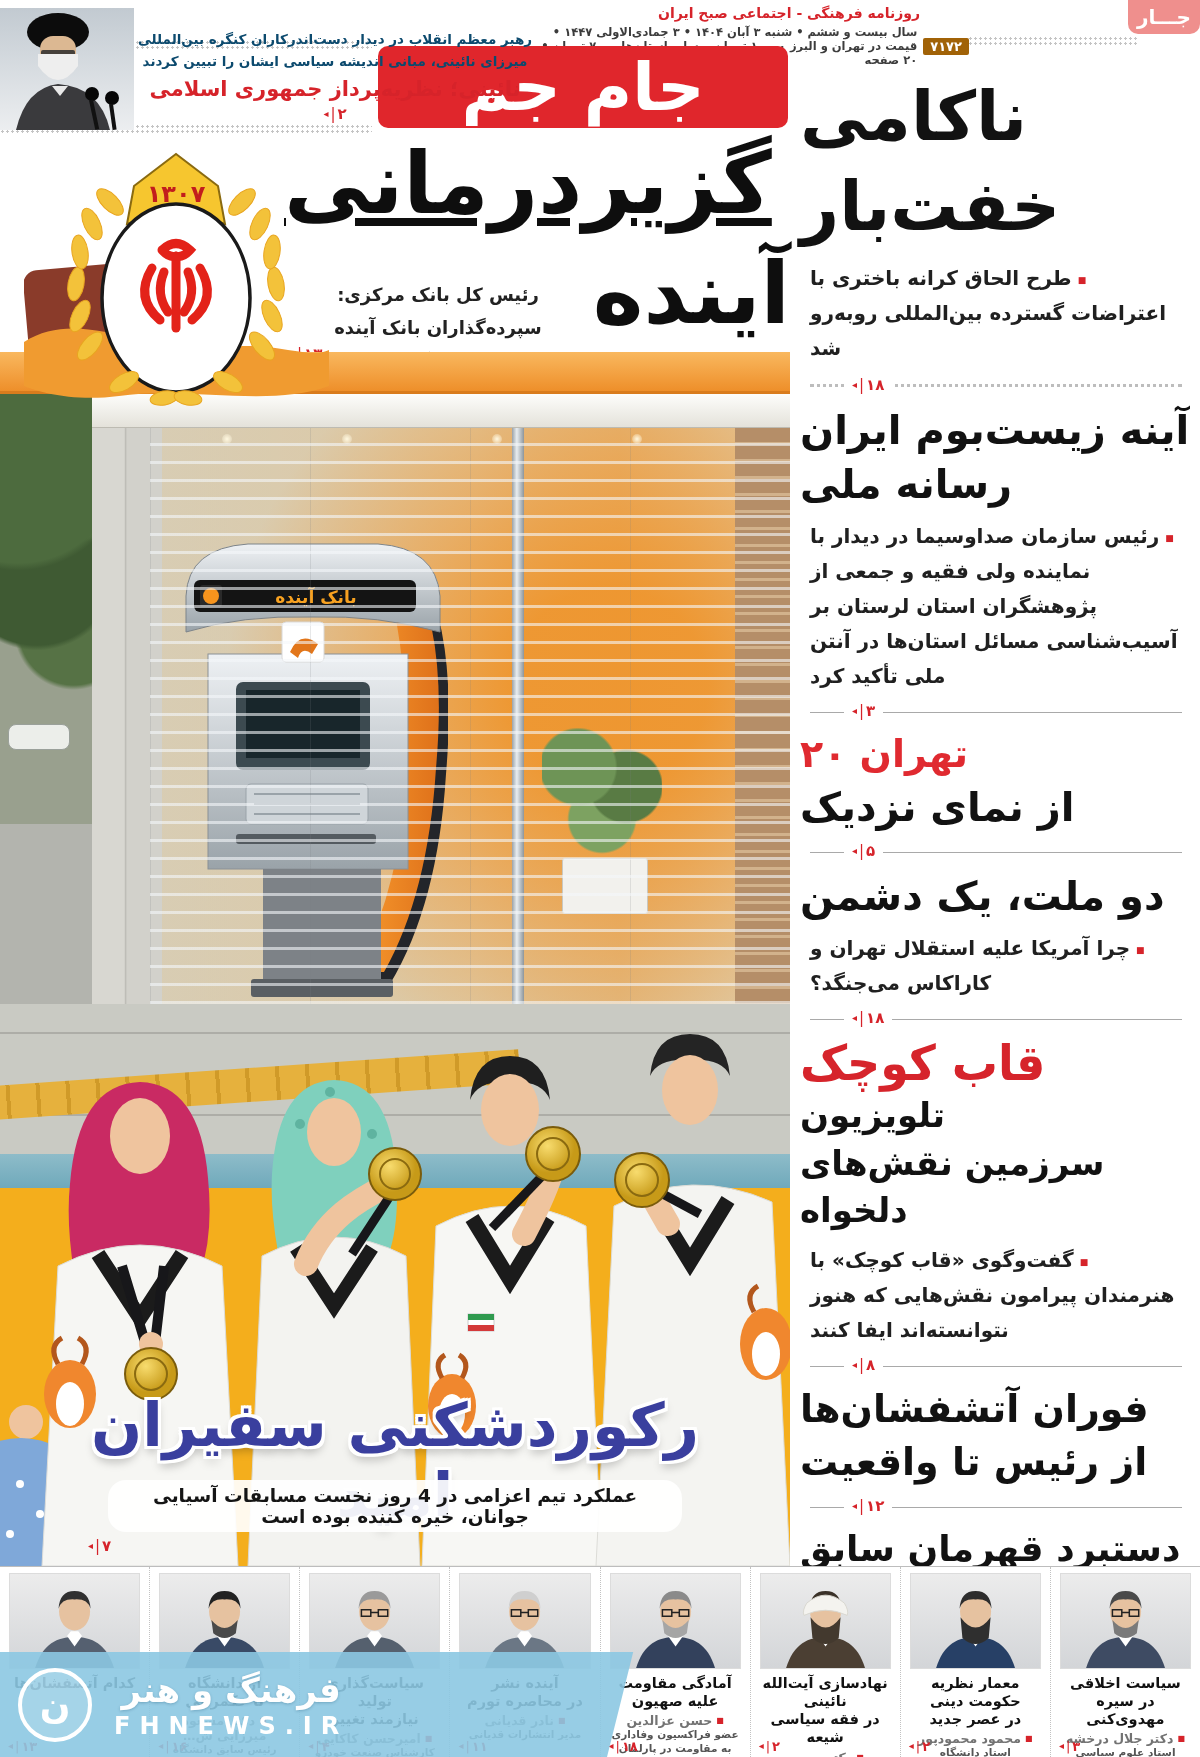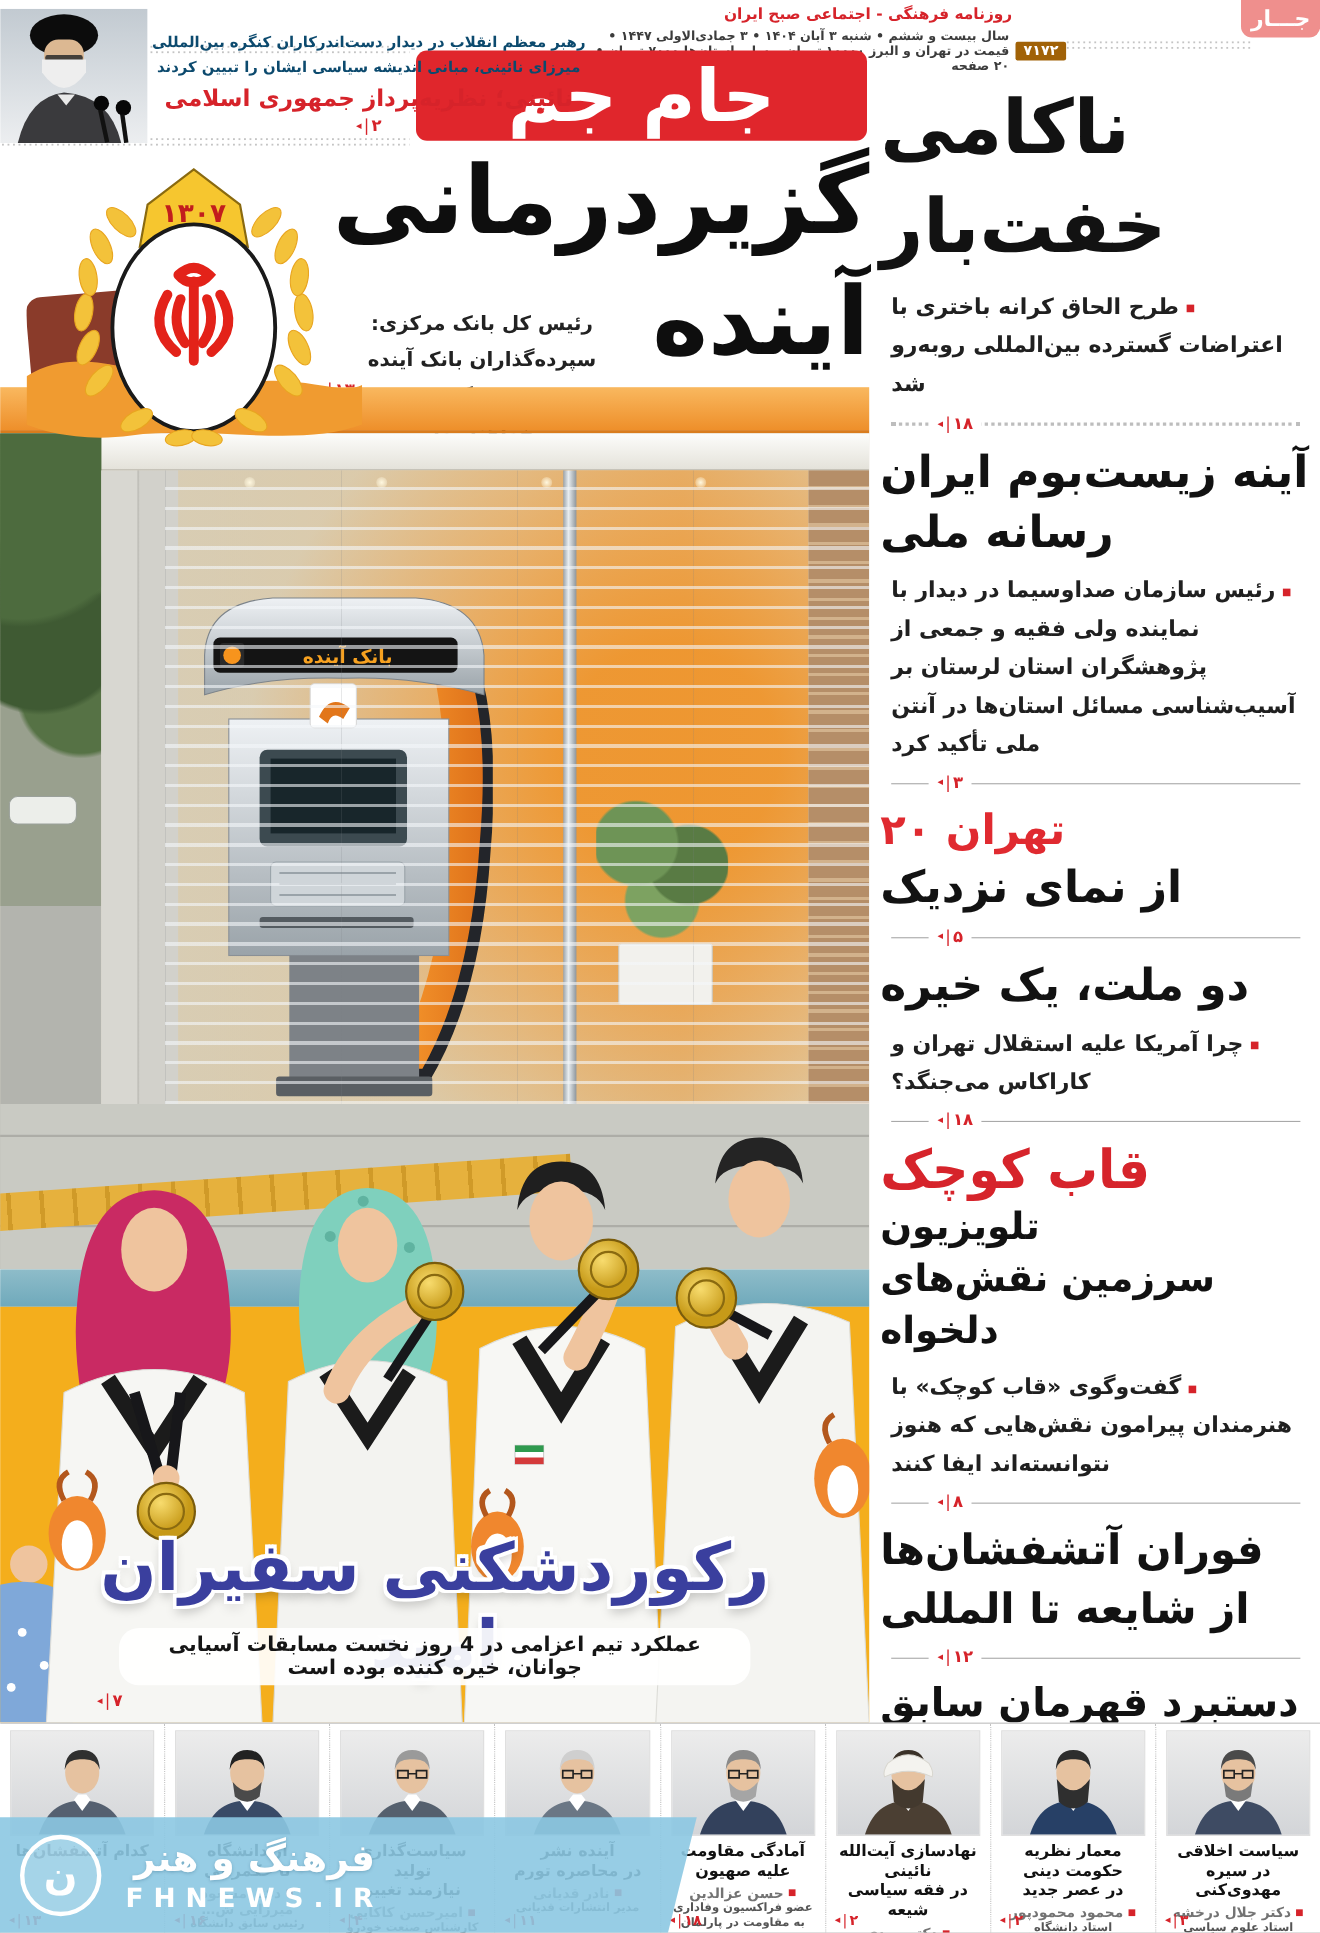--- a/index.html
+++ b/index.html
@@ -19,21 +19,21 @@
   .dateline{position:absolute;left:533px;top:25px;width:436px;display:flex;align-items:center;gap:6px;font-size:11.5px;color:#3c3c3c;font-weight:600;}
   .issue-chip{background:#a16207;color:#fff;font-weight:900;font-size:13px;padding:1px 7px;border-radius:2px;}
   .masthead{position:absolute;left:378px;top:46px;width:410px;height:82px;background:#e0262c;border-radius:10px;
       display:flex;align-items:center;justify-content:center;color:#fff;font-weight:900;font-size:66px;letter-spacing:-2px;}
   .lead-photo{position:absolute;left:0;top:8px;width:134px;height:120px;z-index:2;}
   .lead-text{position:absolute;left:136px;top:28px;width:398px;text-align:center;z-index:2;}
   .lead-kicker{font-size:13.5px;line-height:1.65;font-weight:700;color:#0c4a6e;}
   .lead-title{margin-top:4px;font-size:21px;font-weight:900;color:#d6232a;}
   .lead-pref{margin-top:3px;}
   
-  .mt1{position:absolute;left:270px;top:134px;width:520px;text-align:right;font-size:86px;font-weight:900;color:#0e0e0e;line-height:1.15;}
+  .mt1{position:absolute;left:284px;top:134px;width:520px;text-align:left;font-size:86px;font-weight:900;color:#0e0e0e;line-height:1.15;text-decoration:underline;}
   .mt2{position:absolute;left:560px;top:246px;width:230px;text-align:right;font-size:86px;font-weight:900;color:#0e0e0e;line-height:1.1;}
   .msub{position:absolute;left:286px;top:278px;width:304px;text-align:center;font-size:18px;font-weight:800;color:#222;line-height:1.85;}
   .mpref{position:absolute;left:290px;top:344px;}
   .melli{position:absolute;left:24px;top:146px;width:305px;height:272px;z-index:2;}
   
   .orange-strip{position:absolute;left:0;top:352px;width:790px;height:42px;background:linear-gradient(180deg,#f9b85f,#ee8f2a);border-bottom:3px solid #d97c1d;}
   .photo{position:absolute;left:0;top:394px;width:790px;height:760px;background:#d9d2c2;overflow:hidden;z-index:1;}
   .ph-fascia{position:absolute;left:0;top:0;width:790px;height:34px;background:linear-gradient(#fdfdfb,#e4e2da);border-bottom:1px solid #bdbbb2;}
   .ph-trees{position:absolute;left:0;top:0;width:92px;height:430px;
      background:radial-gradient(circle at 20% 15%,#4d6b3e 0 28%,transparent 30%),
@@ -388,40 +388,40 @@
 
     <div class="rc s3">
       <div class="red">تهران ۲۰</div>
       <div class="l">از نمای نزدیک</div>
     </div>
     <div class="rcdiv">
         <span class="pref"><b>۵</b></span>
       </div>
 
     <div class="rc s4">
-      <div class="l">دو ملت، یک خیره</div>
+      <div class="l">دو ملت، یک دشمن</div>
       <p class="rsub">چرا آمریکا علیه استقلال تهران و کاراکاس می‌جنگد؟</p>
     </div>
     <div class="rcdiv">
         <span class="pref"><b>۱۸</b></span>
       </div>
 
     <div class="rc s5">
       <div class="qab">قاب کوچک</div>
       <div class="l">تلویزیون</div>
       <div class="l">سرزمین نقش‌های دلخواه</div>
       <p class="rsub">گفت‌وگوی «قاب کوچک» با هنرمندان پیرامون نقش‌هایی که هنوز نتوانسته‌اند ایفا کنند</p>
     </div>
     <div class="rcdiv">
         <span class="pref"><b>۸</b></span>
       </div>
 
     <div class="rc s6">
       <div class="l">فوران آتشفشان‌ها</div>
-      <div class="l">از شایعه تا المللی</div>
+      <div class="l">از رئیس تا واقعیت</div>
     </div>
     <div class="rcdiv">
         <span class="pref"><b>۱۲</b></span>
       </div>
 
     <div class="rc s7">
       <div class="l">دستبرد قهرمان سابق</div>
       <div class="l">به خانه‌های تهران</div>
     </div>
     <div class="rcdiv">

